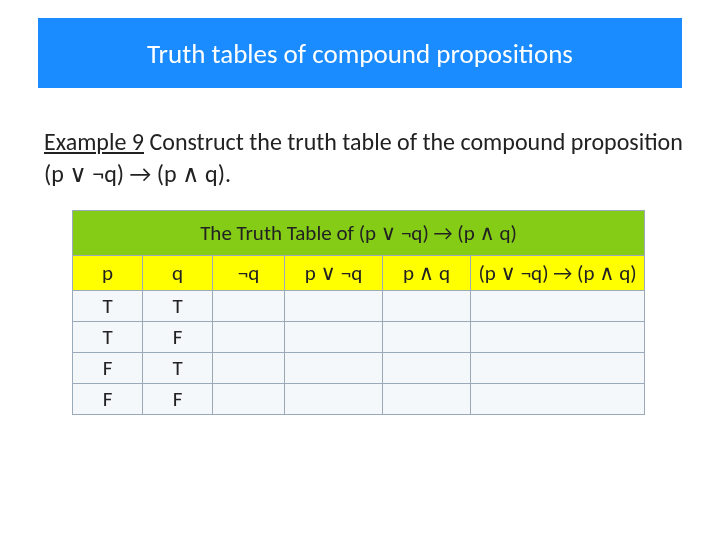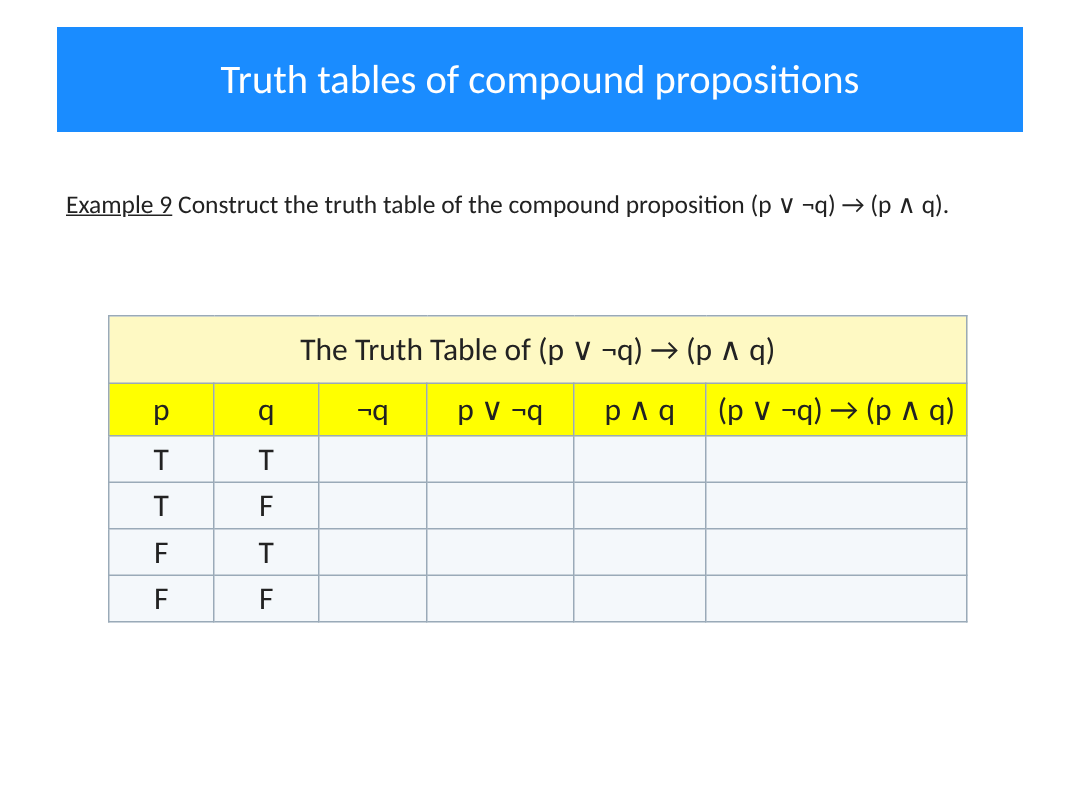--- a/index.html
+++ b/index.html
@@ -25,21 +25,21 @@
   .header-title {
     color: #ffffff;
     font-size: 27px;
     font-weight: 400;
   }
   .body-text {
     position: absolute;
     top: 126px;
     left: 44px;
     width: 640px;
-    font-size: 17px;
+    font-size: 24px;
     line-height: 1.35;
     color: #222;
   }
   .example-label { text-decoration: underline; }
   .table-wrap {
     position: absolute;
     top: 210px;
     left: 72px;
     width: 572px;
   }
@@ -50,21 +50,21 @@
   }
   td, th {
     border: 1px solid #9aaab8;
     text-align: center;
     vertical-align: middle;
     font-size: 21px;
     color: #222;
     padding: 0;
   }
   .cap-row td {
-    background: #fef9c3;
+    background: #84cc16;
     height: 44px;
     font-size: 21px;
   }
   .hdr-row td {
     background: #ffff00;
     height: 34px;
   }
   .data-row td {
     background: #f4f8fb;
     height: 30px;

